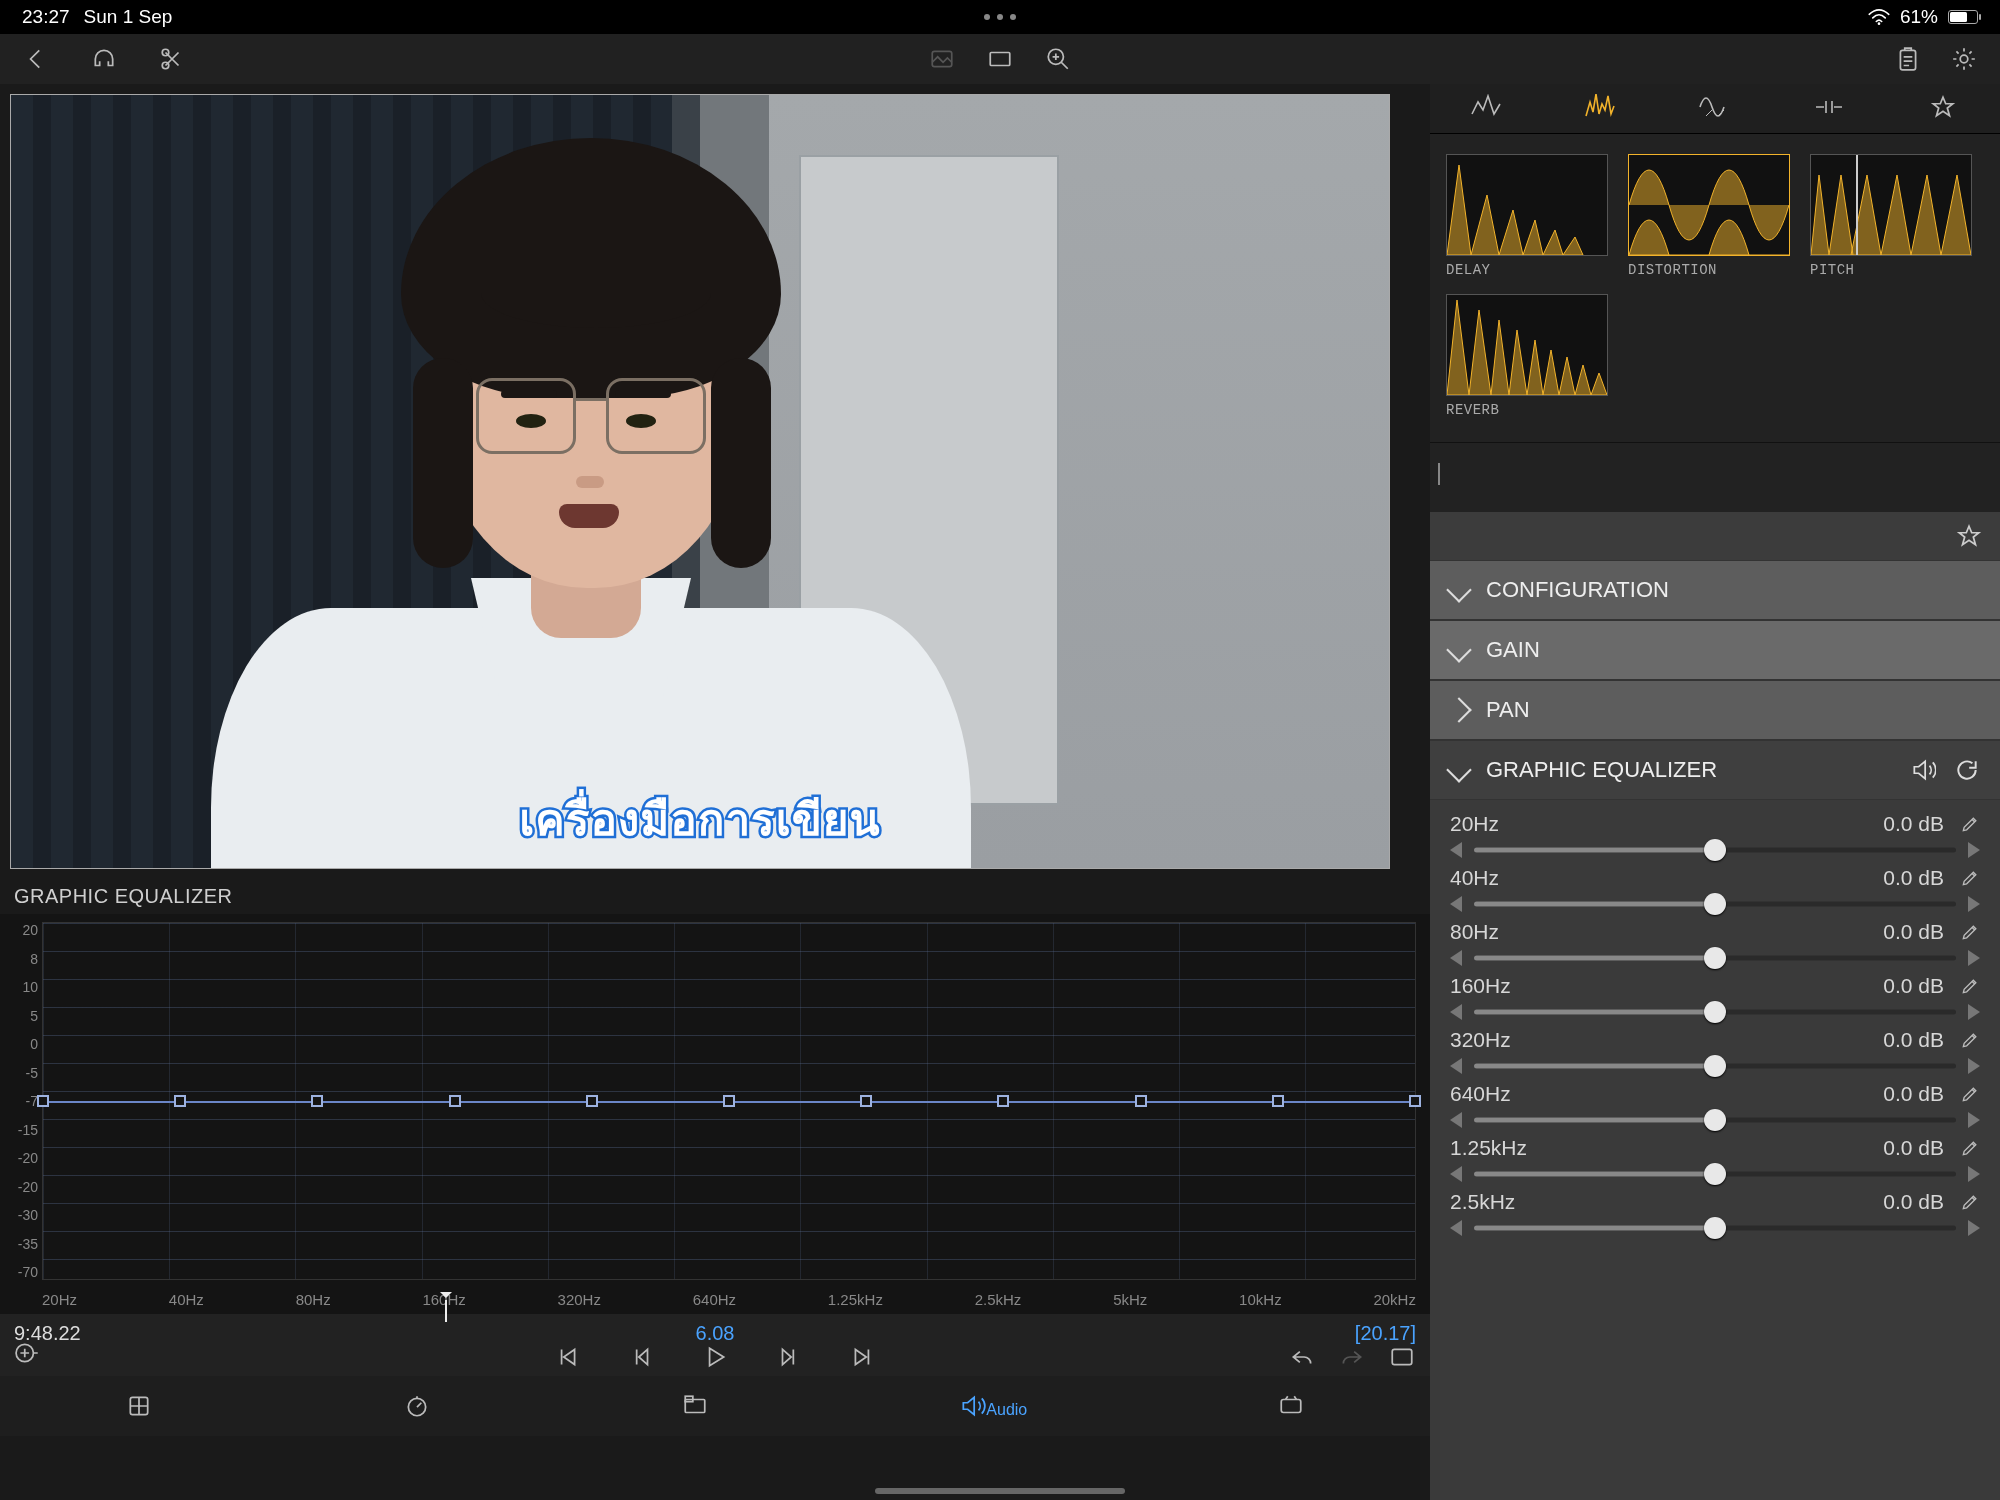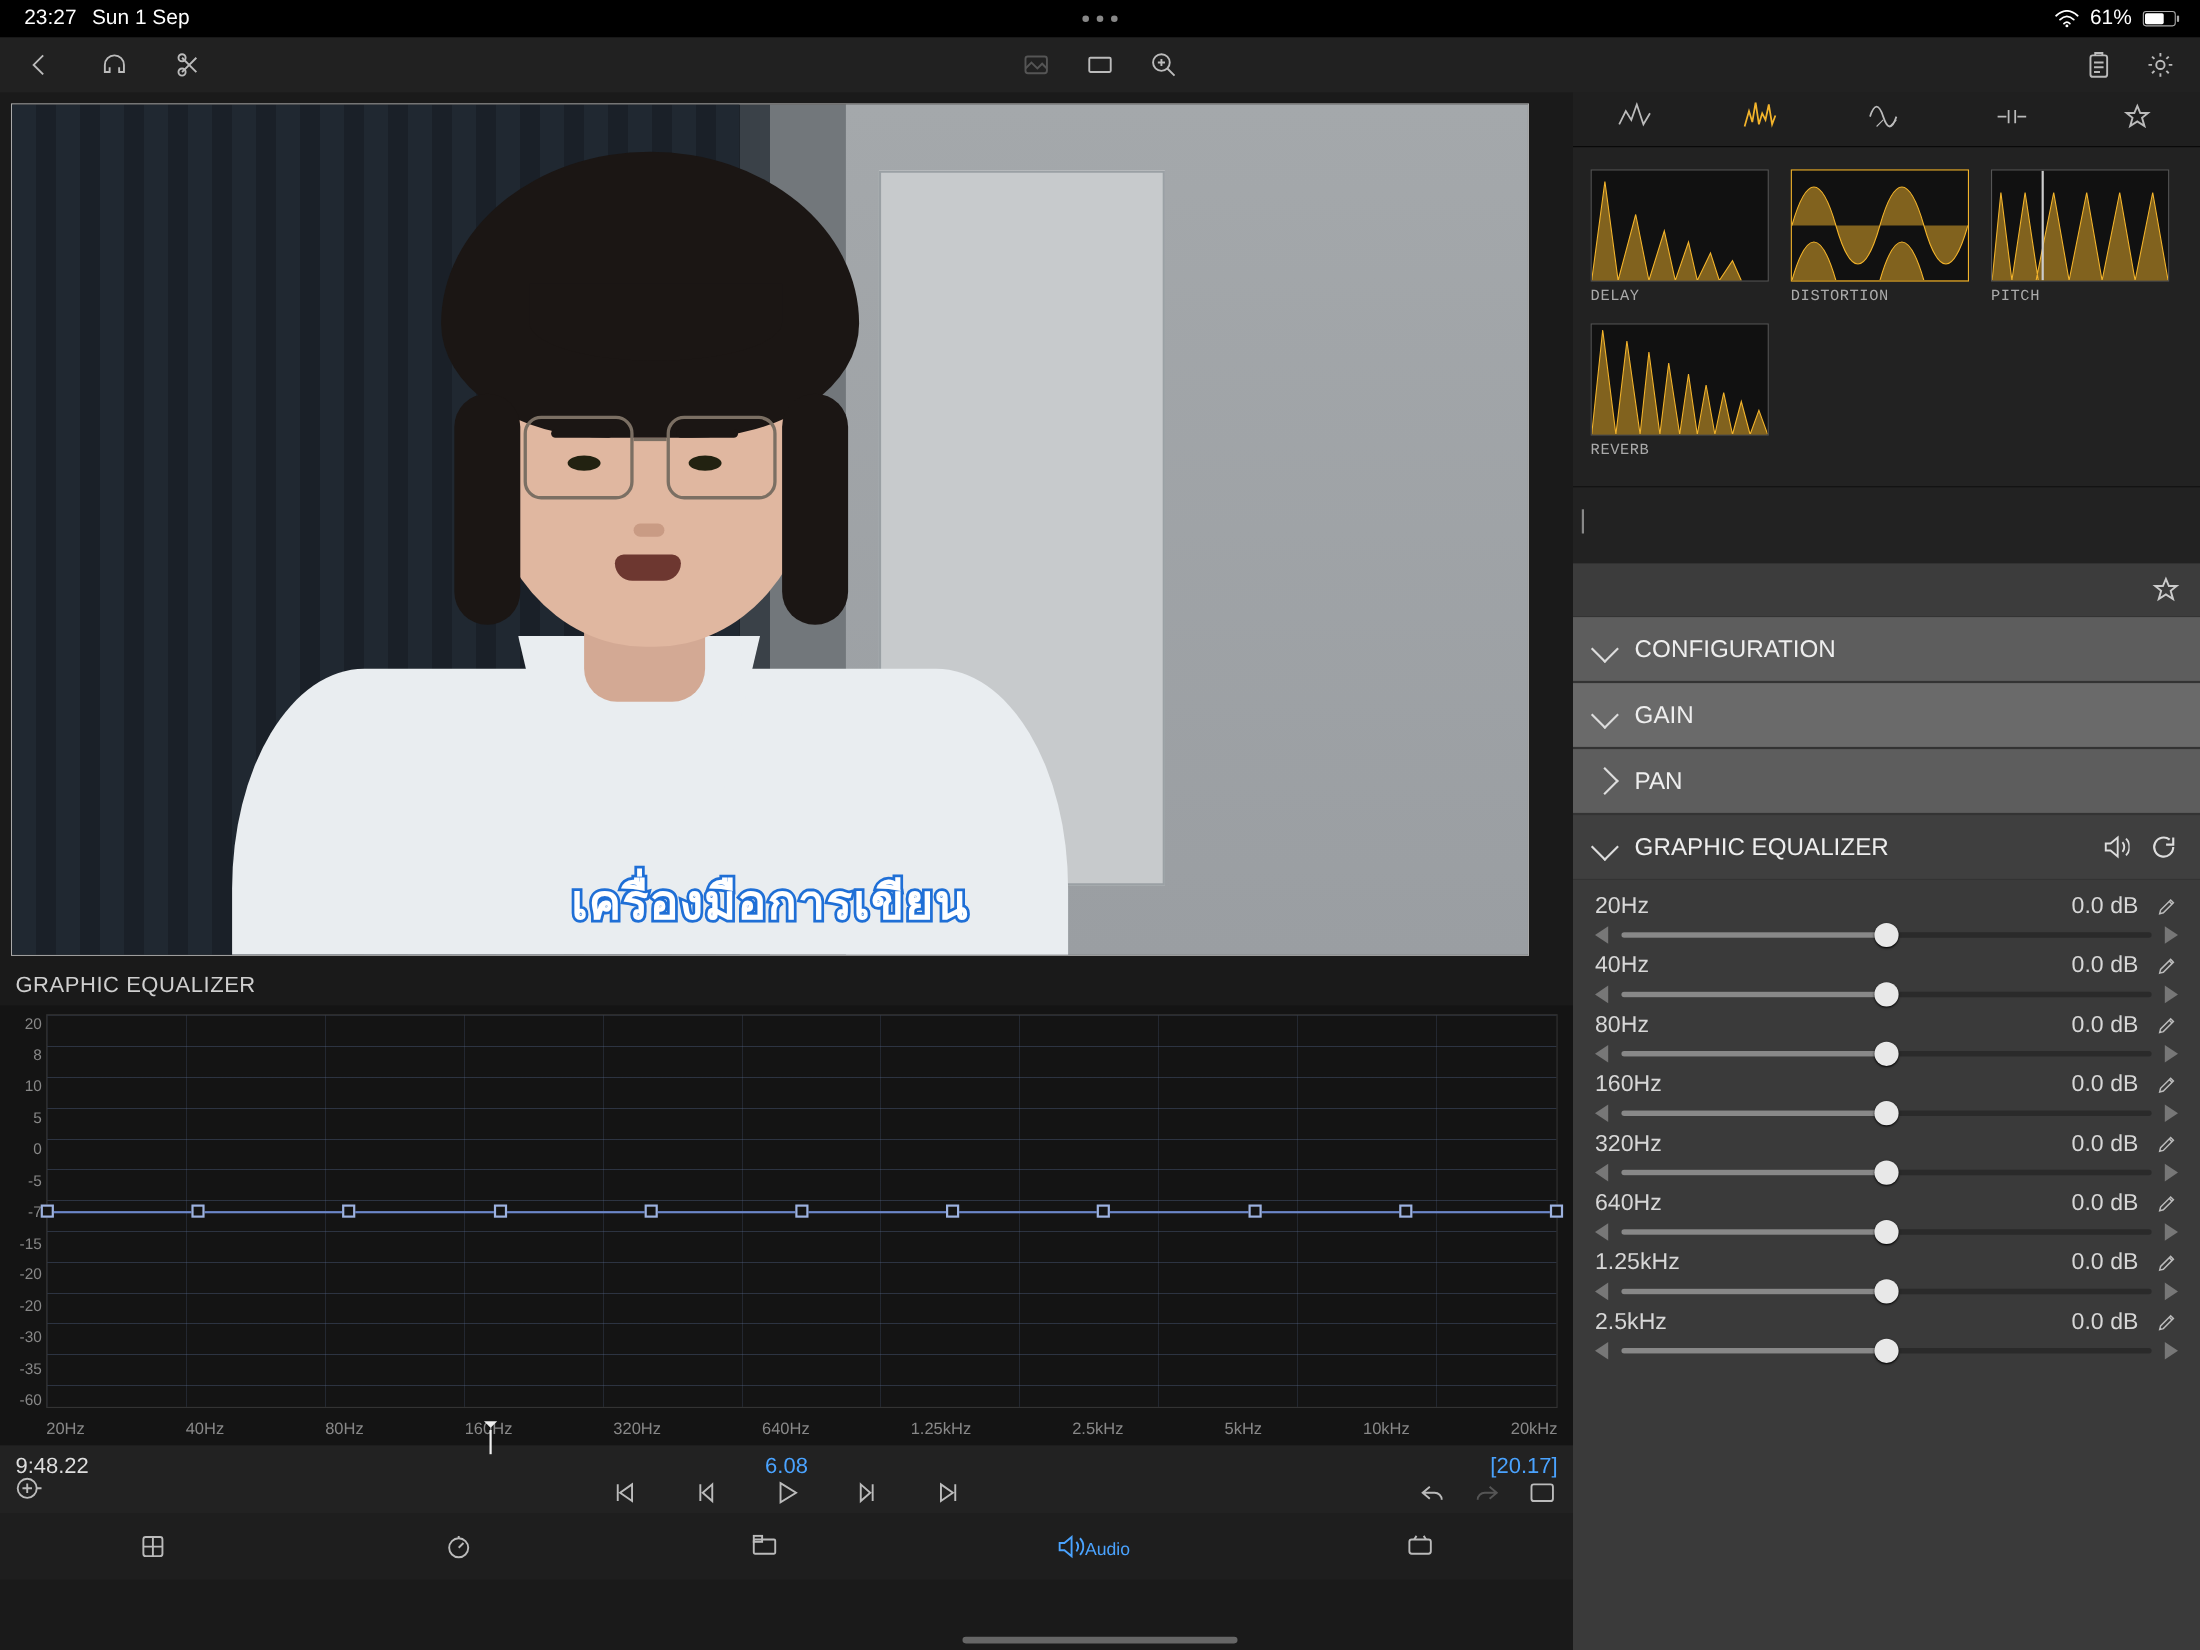--- a/index.html
+++ b/index.html
@@ -240,21 +240,21 @@
           <span>10</span>
           <span>5</span>
           <span>0</span>
           <span>-5</span>
           <span>-7</span>
           <span>-15</span>
           <span>-20</span>
           <span>-20</span>
           <span>-30</span>
           <span>-35</span>
-          <span>-60</span>
+          <span>-70</span>
         </div>
       <div class="plot">
         <div class="eq-line"></div>
         <div id="eqnodes">
             <div class="eq-node" style="left: 0%;"></div>
             <div class="eq-node" style="left: 10%;"></div>
             <div class="eq-node" style="left: 20%;"></div>
             <div class="eq-node" style="left: 30%;"></div>
             <div class="eq-node" style="left: 40%;"></div>
             <div class="eq-node" style="left: 50%;"></div>

